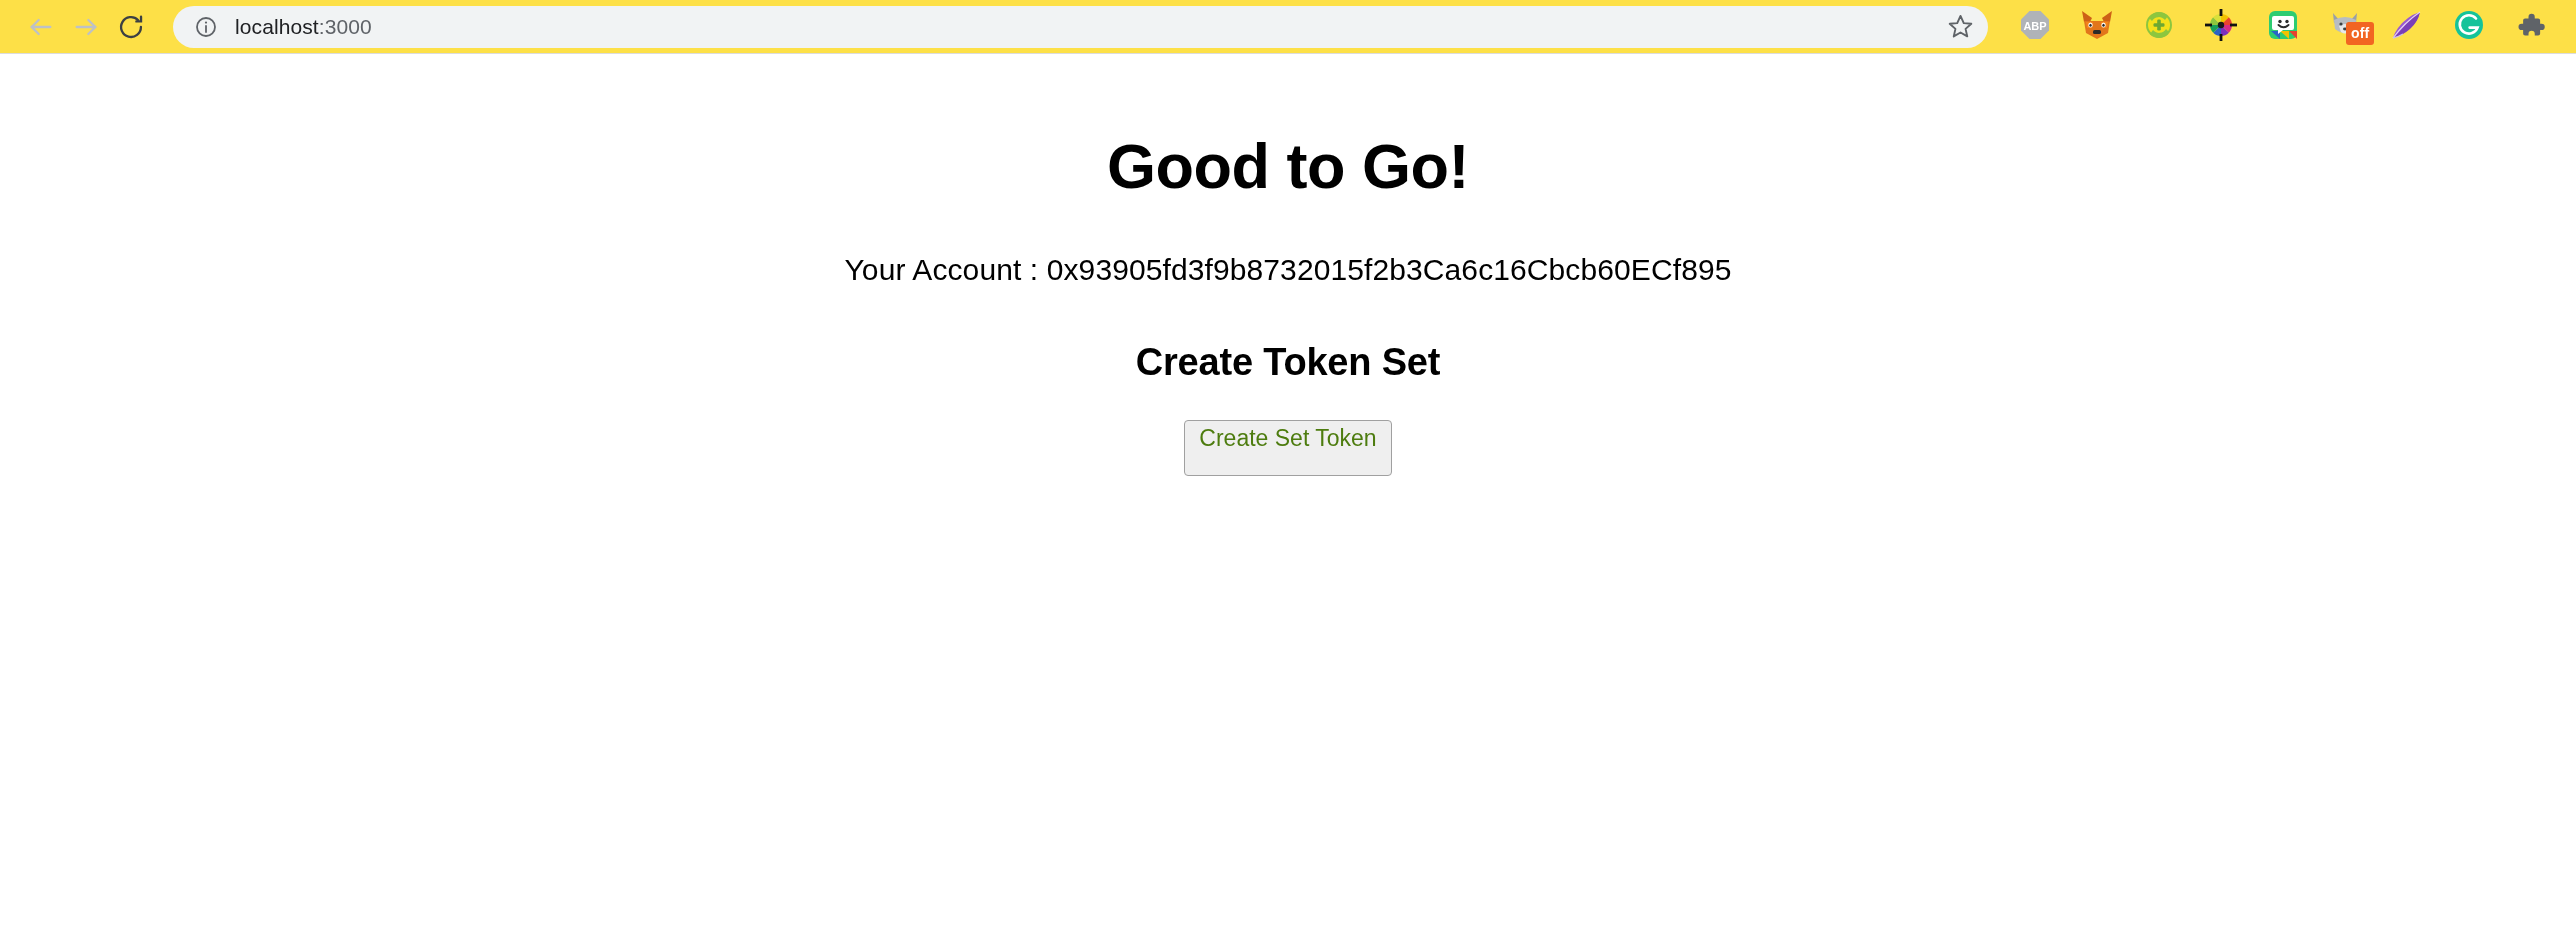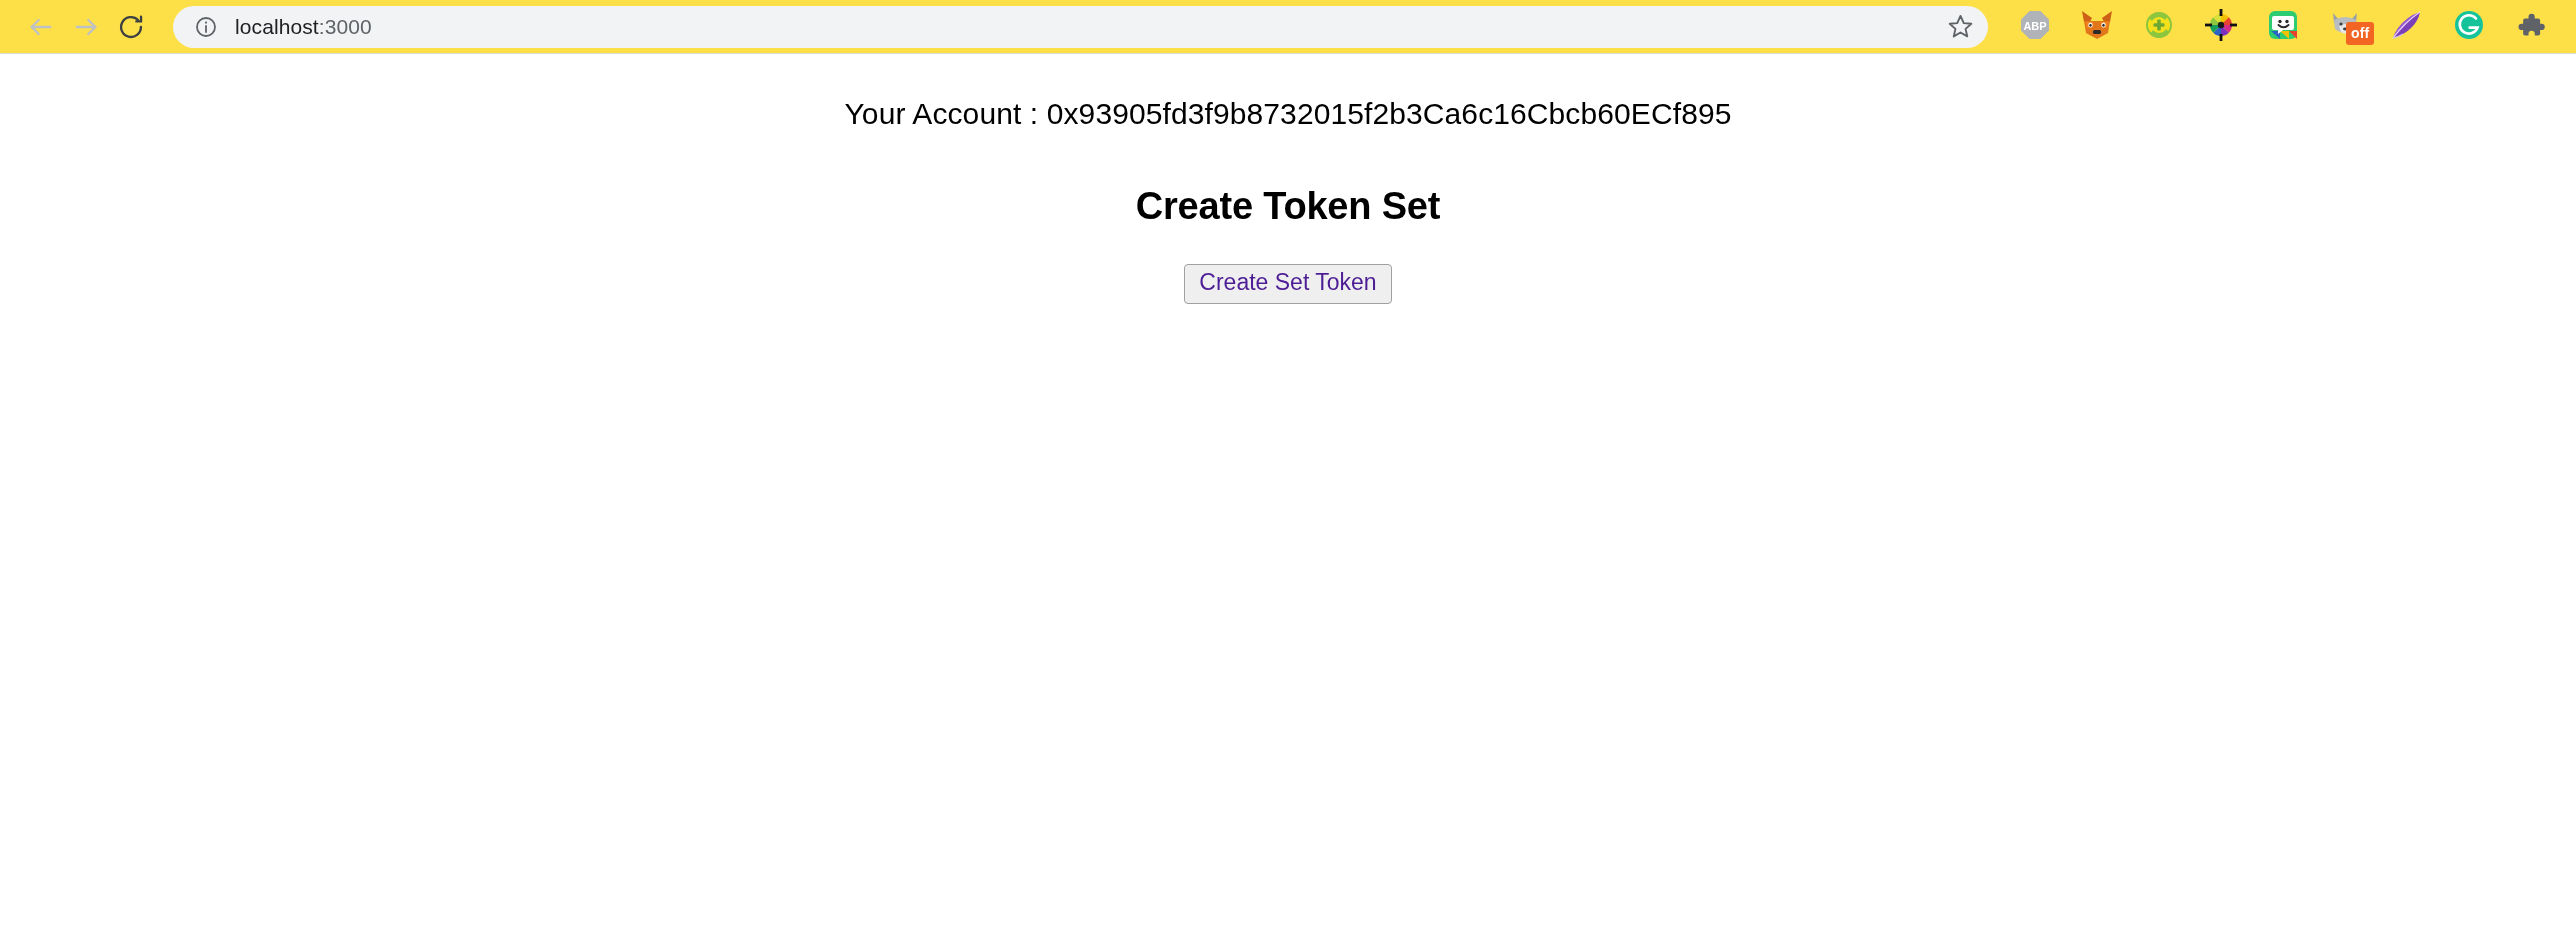--- a/index.html
+++ b/index.html
@@ -123,21 +123,21 @@
   .title-main {
     margin: 0;
     padding-top: 81px;
     font-size: 63px;
     font-weight: bold;
     color: #000000;
     line-height: 1.0;
     letter-spacing: -0.5px;
   }
   .account-line {
-    margin: 0;
+    margin: 12px;
     padding-top: 43px;
     font-size: 30px;
     color: #000000;
     font-weight: normal;
     letter-spacing: 0.1px;
   }
   .section-title {
     margin: 12px;
     font-size: 38px;
     font-weight: bold;
@@ -147,25 +147,25 @@
   .section-title.create { padding-top: 42px; }
   .section-title.issue { padding-top: 47px; }
 
   .btn-row { margin: 0; }
   .btn-row.create { padding-top: 24px; }
   .btn-row.issue { padding-top: 24px; }
 
   .native-btn {
     font-family: "Liberation Sans", sans-serif;
     font-size: 23px;
-    color: #4c1d95;
+    color: #4d7c0f;
     background: #efefef;
     border: 1px solid #a0a0a0;
     border-radius: 4px;
-    padding: 4px 14px 6px 14px;
+    padding: 4px 14px 22px 14px;
     line-height: 1.2;
     cursor: default;
   }
 </style>
 </head>
 <body>
 
 <div class="browser-toolbar">
 
   <div class="nav-btn">
@@ -333,20 +333,21 @@
           <path d="M20.5 11h-1.2V8.3c0-.9-.7-1.6-1.6-1.6H15V5.5a2.5 2.5 0 0 0-5 0v1.2H7.3c-.9 0-1.6.7-1.6 1.6V11H4.5a2.5 2.5 0 0 0 0 5h1.2v2.7c0 .9.7 1.6 1.6 1.6H10v-1.2a2.5 2.5 0 0 1 5 0v1.2h2.7c.9 0 1.6-.7 1.6-1.6V16h1.2a2.5 2.5 0 0 0 0-5z"></path>
         </svg>
       </span>
     </div>
 
   </div>
 </div>
 
 <div class="page">
 
+  <h1 class="title-main">Good to Go!</h1>
 
   <p class="account-line">Your Account : 0x93905fd3f9b8732015f2b3Ca6c16Cbcb60ECf895</p>
 
   <h2 class="section-title create">Create Token Set</h2>
 
   <div class="btn-row create">
     <button class="native-btn">Create Set Token</button>
   </div>
 
 

